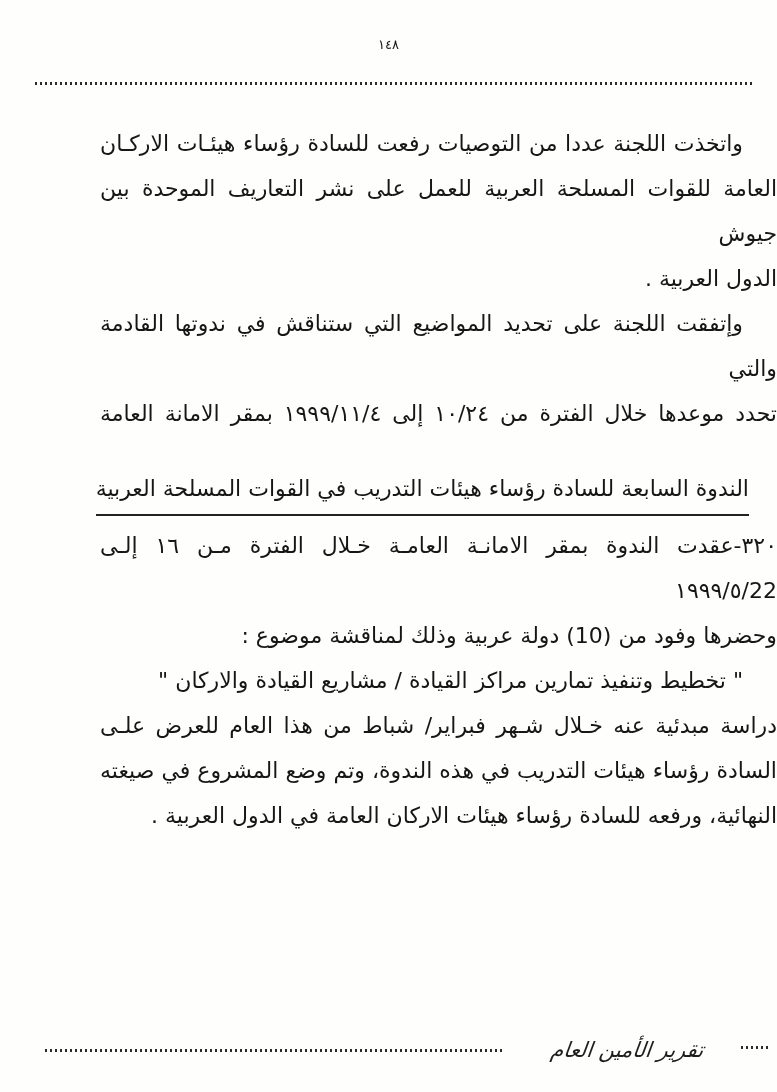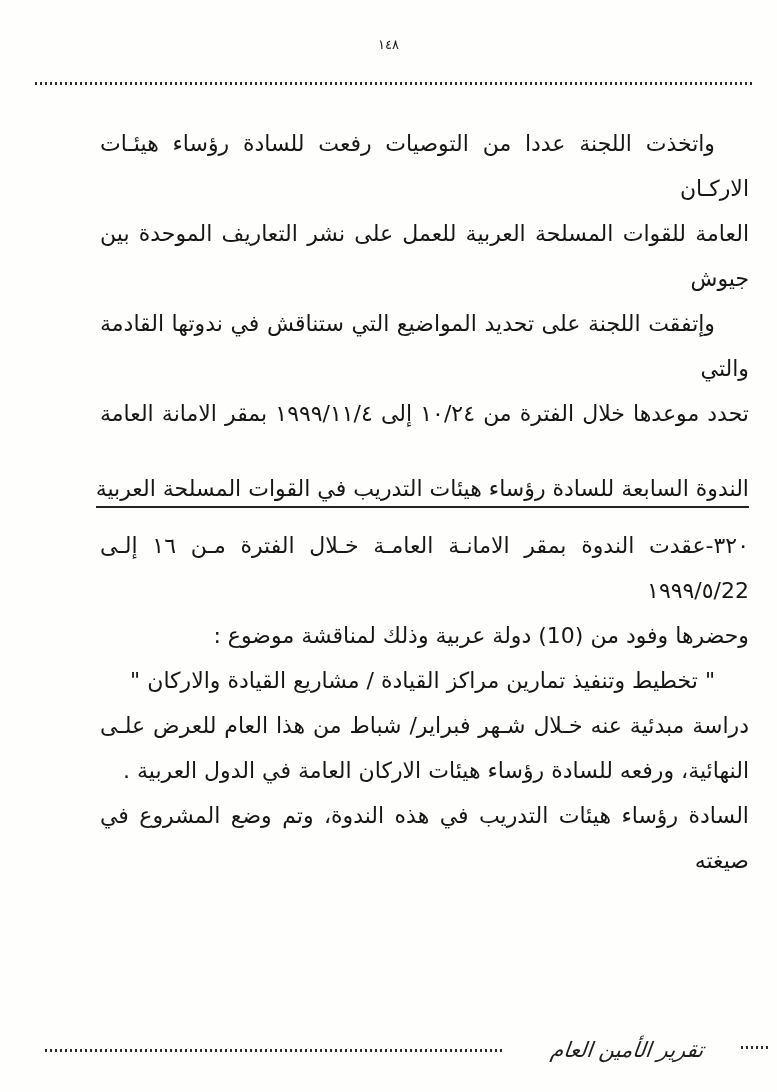--- a/index.html
+++ b/index.html
@@ -21,21 +21,20 @@
   .dots {
     height: 3px;
     background-image: repeating-linear-gradient(90deg, #2b2b2b 0 2px, transparent 2px 5px);
     background-repeat: repeat-x;
   }
   .toprule { margin: 22px 22px 0 35px; }
   .content {
     direction: rtl;
     font-size: 22px;
     line-height: 45px;
-    margin-right: 28px;
     margin-left: 100px;
     text-align: right;
   }
   .c1 { margin-top: 36px; }
   .c2 { margin-top: 12px; }
   .ln { text-align: right; }
   .ln.j { text-align: justify; text-align-last: justify; }
   .ln.ind { text-indent: 34px; }
   .hblock {
     direction: rtl;
@@ -43,21 +42,21 @@
     line-height: 45px;
     margin-right: 28px;
     margin-left: 40px;
     text-align: right;
     white-space: nowrap;
   }
   .h1w { margin-top: 30px; }
   .hlist { margin-top: 28px; }
   .uline {
     border-bottom: 2px solid #222;
-    padding-bottom: 5px;
+    padding-bottom: 13px;
   }
   .footer {
     position: absolute;
     top: 1028px; left: 0; right: 0;
     height: 62px;
   }
   .f-line { position: absolute; left: 45px; top: 21px; width: 460px; }
   .f-dash { position: absolute; right: 6px; top: 18px; width: 30px; }
   .f-sig {
     position: absolute;
@@ -76,35 +75,36 @@
 </head>
 <body>
 
 <div class="pageno">١٤٨</div>
 
 <div class="dots toprule"></div>
 
 <div class="content c1">
   <div class="ln j ind">واتخذت اللجنة عددا من التوصيات رفعت للسادة رؤساء هيئـات الاركـان</div>
   <div class="ln j">العامة للقوات المسلحة العربية للعمل على نشر التعاريف الموحدة بين جيوش</div>
+  <div class="ln">الدول العربية .</div>
   <div class="ln j ind">وإتفقت اللجنة على تحديد المواضيع التي ستناقش في ندوتها القادمة والتي</div>
   <div class="ln j">تحدد موعدها خلال الفترة من ١٠/٢٤ إلى ١٩٩٩/١١/٤ بمقر الامانة العامة</div>
 </div>
 
 <div class="hblock h1w">
   <span class="uline">الندوة السابعة للسادة رؤساء هيئات التدريب في القوات المسلحة العربية</span>
 </div>
 
 <div class="content c2">
   <div class="ln j">٣٢٠-عقدت الندوة بمقر الامانـة العامـة خـلال الفترة مـن ١٦ إلـى ١٩٩٩/٥/22</div>
   <div class="ln">وحضرها وفود من (10) دولة عربية وذلك لمناقشة موضوع :</div>
   <div class="ln ind">" تخطيط وتنفيذ تمارين مراكز القيادة / مشاريع القيادة والاركان "</div>
   <div class="ln j">دراسة مبدئية عنه خـلال شـهر فبراير/ شباط من هذا العام للعرض علـى</div>
+  <div class="ln j">السادة رؤساء هيئات التدريب في هذه الندوة، وتم وضع المشروع في صيغته</div>
   <div class="ln">النهائية، ورفعه للسادة رؤساء هيئات الاركان العامة في الدول العربية .</div>
-  <div class="ln j">السادة رؤساء هيئات التدريب في هذه الندوة، وتم وضع المشروع في صيغته</div>
 </div>
 
 <div class="hblock hlist">
   <div>
     
   </div>
 
 </div>
 
 <div class="footer">

